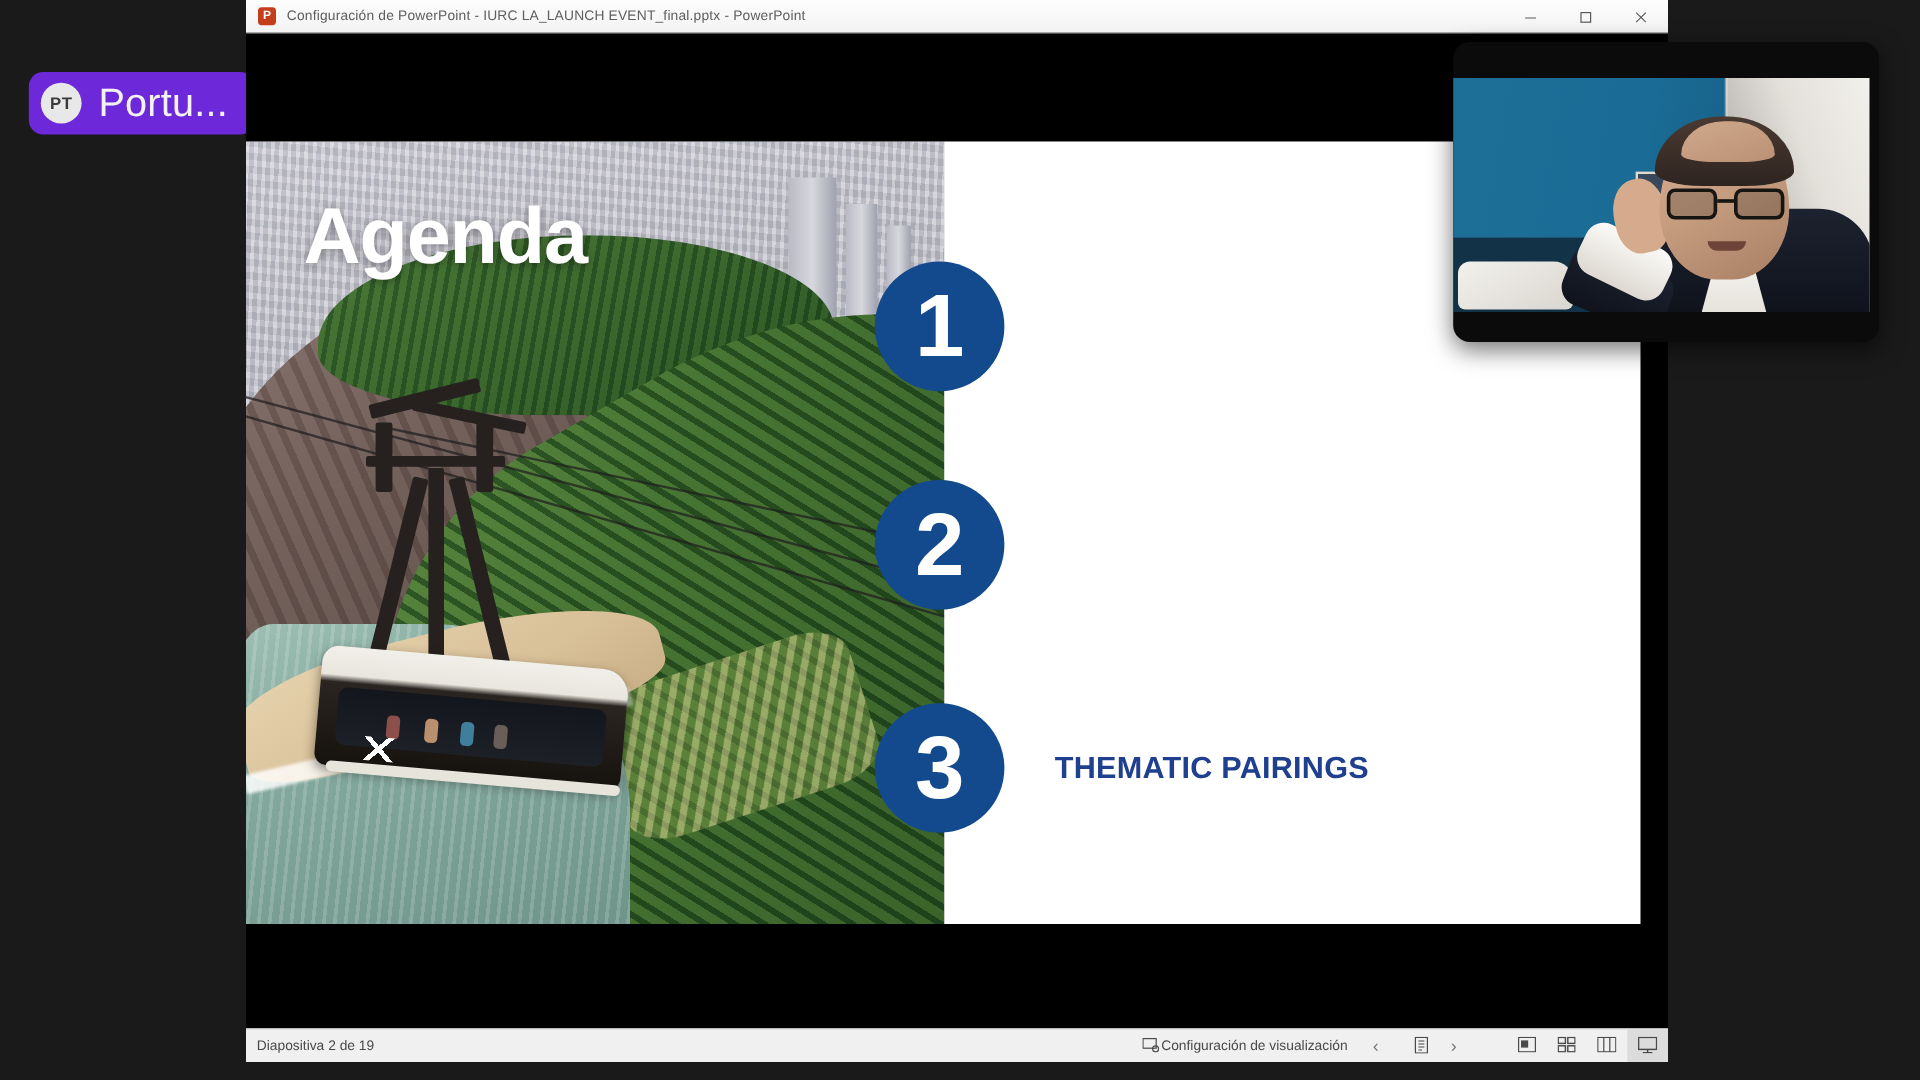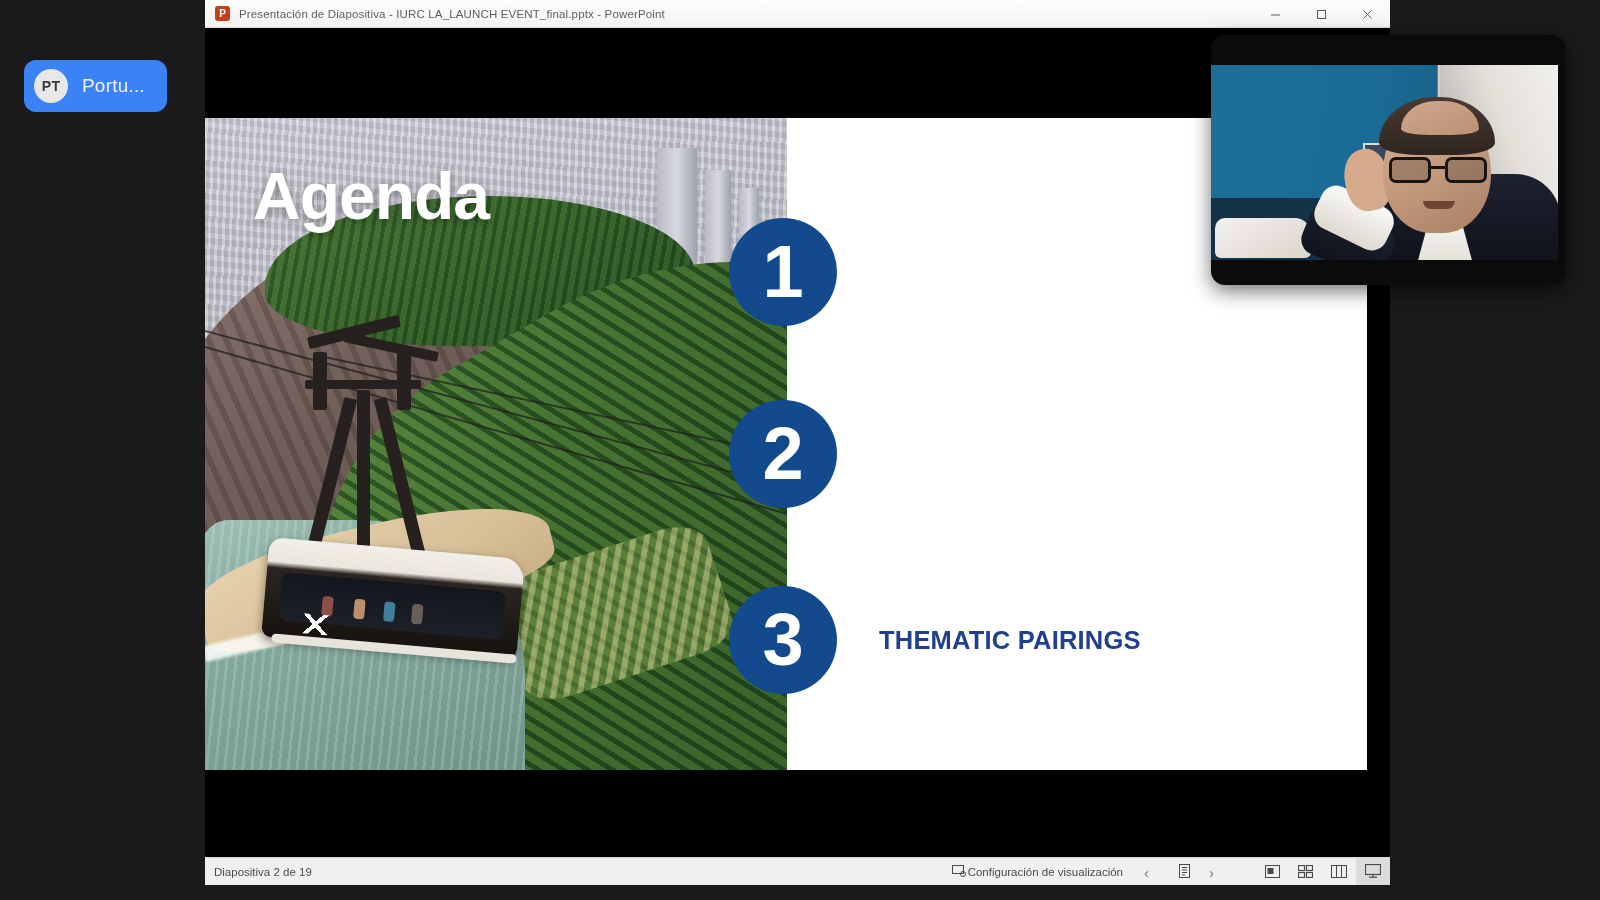--- a/index.html
+++ b/index.html
@@ -8,30 +8,30 @@
     background:#191919;
     font-family:"Liberation Sans", sans-serif;
   }
 
   #root{ position:relative; width:1600px; height:900px; background:#1a1a1a; }
 
   
   .participant-pill{
     position:absolute; left:24px; top:60px;
     height:52px; display:flex; align-items:center;
-    background:#3b82f6; border-radius:12px;
+    background:#6d28d9; border-radius:12px;
     padding:0 22px 0 10px; gap:14px;
   }
   .avatar{
     width:34px; height:34px; border-radius:50%;
     background:#e8e8e8; color:#3a3a3a;
     display:flex; align-items:center; justify-content:center;
     font-size:14px; font-weight:700; letter-spacing:.4px;
   }
-  .participant-name{ color:#f2f2f2; font-size:19px; font-weight:400; letter-spacing:.2px; }
+  .participant-name{ color:#f2f2f2; font-size:33px; font-weight:400; letter-spacing:.2px; }
 
   
   .ppt-window{
     position:absolute; left:205px; top:0; width:1185px; height:885px;
     background:#000; overflow:hidden;
   }
   .titlebar{
     position:relative; height:28px; width:100%;
     background:linear-gradient(#fdfdfd,#f3f3f3);
     border-bottom:1px solid #dcdcdc;
@@ -326,21 +326,21 @@
 
   <div class="participant-pill">
     <div class="avatar">PT</div>
     <div class="participant-name">Portu...</div>
   </div>
 
   <div class="ppt-window">
 
     <div class="titlebar">
       <div class="ppt-logo">P</div>
-      <div class="titlebar-text">Presentación de Diapositiva  -  IURC LA_LAUNCH EVENT_final.pptx - PowerPoint</div>
+      <div class="titlebar-text">Configuración de PowerPoint  -  IURC LA_LAUNCH EVENT_final.pptx - PowerPoint</div>
       <div class="win-controls">
         <div class="win-btn">
           <svg width="11" height="11" viewBox="0 0 11 11">
               <line x1="1" y1="6" x2="10" y2="6" stroke="currentColor" stroke-width="1"></line>
             </svg>
         </div>
         <div class="win-btn">
           <svg width="11" height="11" viewBox="0 0 11 11">
               <rect x="1.5" y="1.5" width="8" height="8" fill="none" stroke="currentColor" stroke-width="1"></rect>
             </svg>

